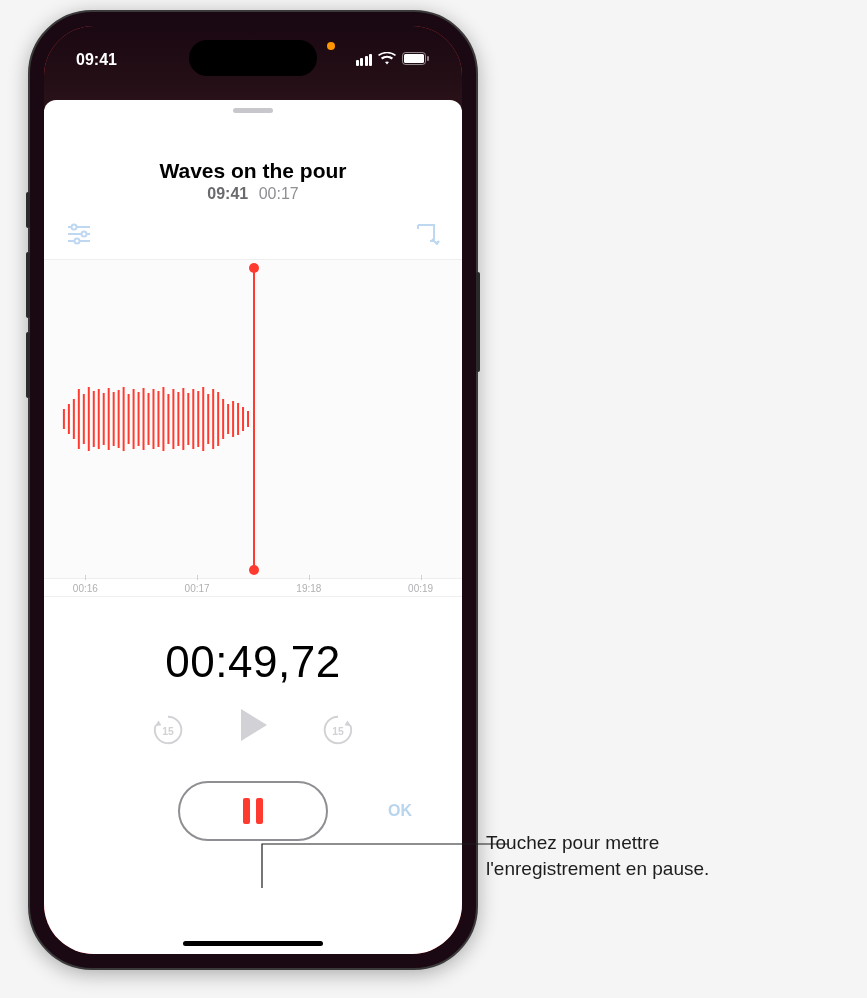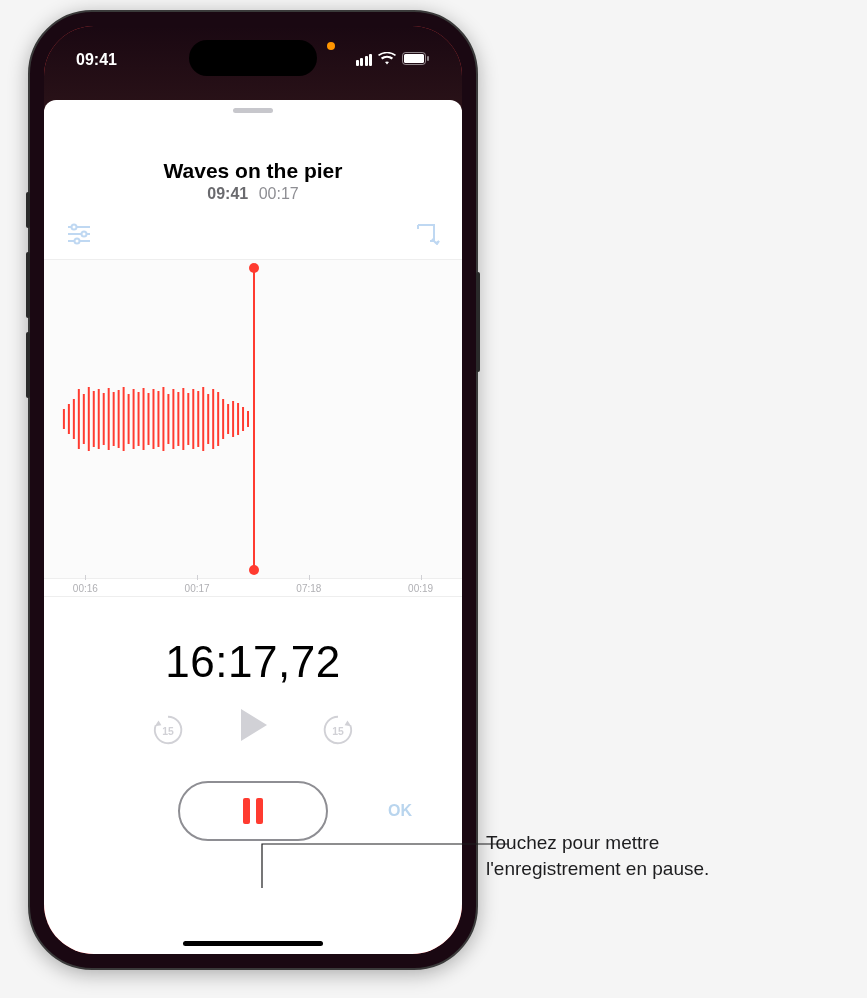--- a/index.html
+++ b/index.html
@@ -292,21 +292,21 @@
               <rect x="25" y="4" width="2" height="5" rx="1" fill="#fff" fill-opacity="0.5"></rect>
             </svg>
         </span>
       </div>
     </div>
 
     <div class="sheet">
       <div class="grabber"></div>
 
       <div class="title-block">
-        <div class="rec-title">Waves on the pier</div>
+        <div class="rec-title">Waves on the pour</div>
         <div class="rec-sub">
           <span class="t1">09:41</span>
           <span>00:17</span>
         </div>
       </div>
 
       <div class="tool-row">
         <span>
           <svg class="tool-icon" viewBox="0 0 26 22" fill="none" stroke-width="2">
             <line x1="2" y1="4" x2="24" y2="4"></line>
@@ -367,25 +367,25 @@
             <line x1="200" y1="48" x2="200" y2="72"></line>
               <line x1="205" y1="52" x2="205" y2="68"></line>
           </g>
         </svg>
         <div class="playhead"></div>
       </div>
 
       <div class="time-ruler">
         <span class="tick">00:16</span>
         <span class="tick">00:17</span>
-        <span class="tick">07:18</span>
+        <span class="tick">19:18</span>
         <span class="tick">00:19</span>
       </div>
 
-      <div class="big-timer">16:17,72</div>
+      <div class="big-timer">00:49,72</div>
 
       <div class="play-controls">
         <div class="skip-btn">
           <svg viewBox="0 0 36 36" width="34" height="34">
             <path d="M18 4 A14 14 0 1 1 5 13" fill="none" stroke="#d1d1d6" stroke-width="2"></path>
             <path d="M8 8 L4 14 L11 13 Z" fill="#d1d1d6"></path>
             <text x="18" y="23" font-size="11" fill="#d1d1d6" text-anchor="middle" font-weight="600">15</text>
           </svg>
         </div>
         <div class="play-btn">

